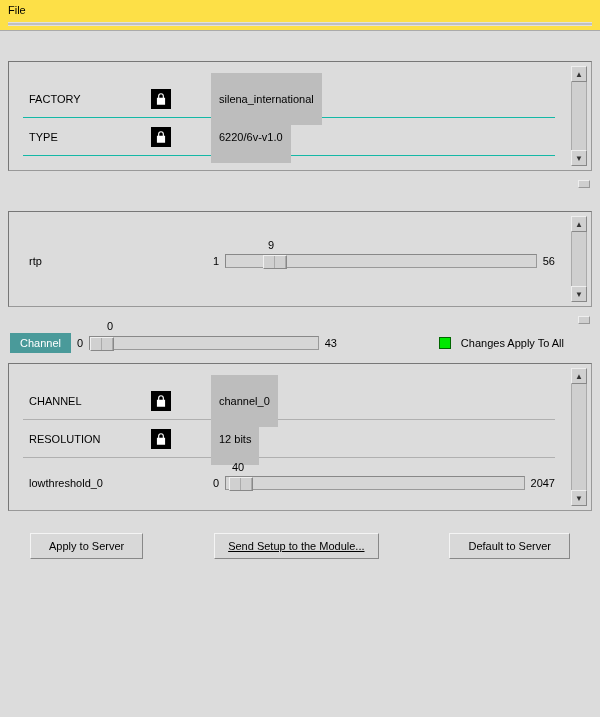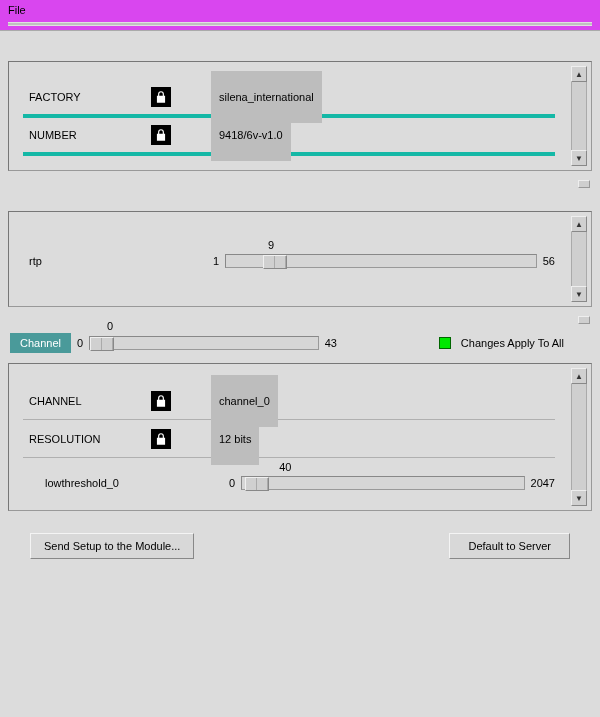--- a/index.html
+++ b/index.html
@@ -6,21 +6,21 @@
   body {
     margin: 0;
     padding: 0;
     background: #dcdcdc;
     font-family: Arial, sans-serif;
     font-size: 11px;
     color: #000;
     width: 600px;
   }
   .menubar {
-    background: #d946ef;
+    background: #fde047;
     padding: 4px 8px;
     border-bottom: 1px solid #aaa;
   }
   .menubar .divider {
     height: 4px;
     margin-top: 6px;
     background: linear-gradient(to bottom, #f0f0f0 0%, #b0b0b0 50%, #f0f0f0 100%);
   }
   .panel {
     position: relative;
@@ -29,21 +29,21 @@
     border-top-color: #777;
     border-left-color: #777;
     background: #dcdcdc;
     padding: 18px 36px 14px 14px;
   }
   .panel.short { margin-top: 24px; padding-top: 30px; padding-bottom: 26px; }
   .field-row {
     display: flex;
     align-items: center;
     height: 38px;
-    border-bottom: 4px solid #14b8a6;
+    border-bottom: 1px solid #14b8a6;
   }
   .field-row:last-child { border-bottom: none; }
   .field-label {
     width: 128px;
     padding-left: 6px;
   }
   .lock-box {
     width: 20px; height: 20px;
     background: #000;
     display: flex; align-items: center; justify-content: center;
@@ -145,21 +145,21 @@
     padding: 14px 30px 20px 30px;
   }
   .btn {
     background: #d8d8d8;
     border: 1px solid #888;
     border-top-color: #f4f4f4; border-left-color: #f4f4f4;
     padding: 6px 18px;
     font-size: 11px;
     cursor: pointer;
   }
-  .btn.wide { padding: 6px 13px; }
+  .btn.wide { padding: 6px 13px; text-decoration: underline; }
   .field-row.noborder { border-bottom: none; }
   .section3 .field-row { border-bottom: 1px solid #b0b0b0; }
   .section3 .slider-row { border-bottom: none; padding-top: 18px; padding-bottom: 6px; height: auto; }
 </style>
 </head>
 <body>
 
 <div class="menubar">
   <span>File</span>
   <div class="divider"></div>
@@ -169,27 +169,27 @@
   <div class="field-row">
     <div class="field-label">FACTORY</div>
     <div class="lock-box">
       <svg viewBox="0 0 24 24">
           <path d="M12 2a5 5 0 0 0-5 5v3H5v12h14V10h-2V7a5 5 0 0 0-5-5zm-3 5a3 3 0 1 1 6 0v3H9V7z"></path>
         </svg>
     </div>
     <span class="value-box">silena_international</span>
   </div>
   <div class="field-row">
-    <div class="field-label">NUMBER</div>
-    <div class="lock-box">
-      <svg viewBox="0 0 24 24">
-          <path d="M12 2a5 5 0 0 0-5 5v3H5v12h14V10h-2V7a5 5 0 0 0-5-5zm-3 5a3 3 0 1 1 6 0v3H9V7z"></path>
-        </svg>
-    </div>
-    <span class="value-box">9418/6v-v1.0</span>
+    <div class="field-label">TYPE</div>
+    <div class="lock-box">
+      <svg viewBox="0 0 24 24">
+          <path d="M12 2a5 5 0 0 0-5 5v3H5v12h14V10h-2V7a5 5 0 0 0-5-5zm-3 5a3 3 0 1 1 6 0v3H9V7z"></path>
+        </svg>
+    </div>
+    <span class="value-box">6220/6v-v1.0</span>
   </div>
   <div class="scrollbar-v">
     <div class="sb-btn">▲</div>
     <div class="sb-track"></div>
     <div class="sb-btn">▼</div>
   </div>
 </div>
 <div class="splitter"></div>
 
 <div class="panel short">
@@ -245,35 +245,36 @@
   <div class="field-row">
     <div class="field-label">RESOLUTION</div>
     <div class="lock-box">
       <svg viewBox="0 0 24 24">
           <path d="M12 2a5 5 0 0 0-5 5v3H5v12h14V10h-2V7a5 5 0 0 0-5-5zm-3 5a3 3 0 1 1 6 0v3H9V7z"></path>
         </svg>
     </div>
     <span class="value-box">12 bits</span>
   </div>
   <div class="field-row slider-row">
-    <div class="field-label" style="width:190px;margin-left:16px;">lowthreshold_0</div>
+    <div class="field-label" style="width:190px;">lowthreshold_0</div>
     <div class="slider-wrap">
       <div class="slider-line">
         <span class="slider-min">0</span>
         <div class="slider-track">
-          <span class="slider-value-label" style="left:4%;margin-left:32px;">40</span>
+          <span class="slider-value-label" style="left:4%;">40</span>
           <div class="slider-thumb" style="left:1%;"></div>
         </div>
         <span class="slider-max">2047</span>
       </div>
     </div>
   </div>
   <div class="scrollbar-v">
     <div class="sb-btn">▲</div>
     <div class="sb-track"></div>
     <div class="sb-btn">▼</div>
   </div>
 </div>
 
 <div class="btnbar">
+  <button class="btn">Apply to Server</button>
   <button class="btn wide">Send Setup to the Module...</button>
   <button class="btn">Default to Server</button>
 </div>
 
 </body></html>

